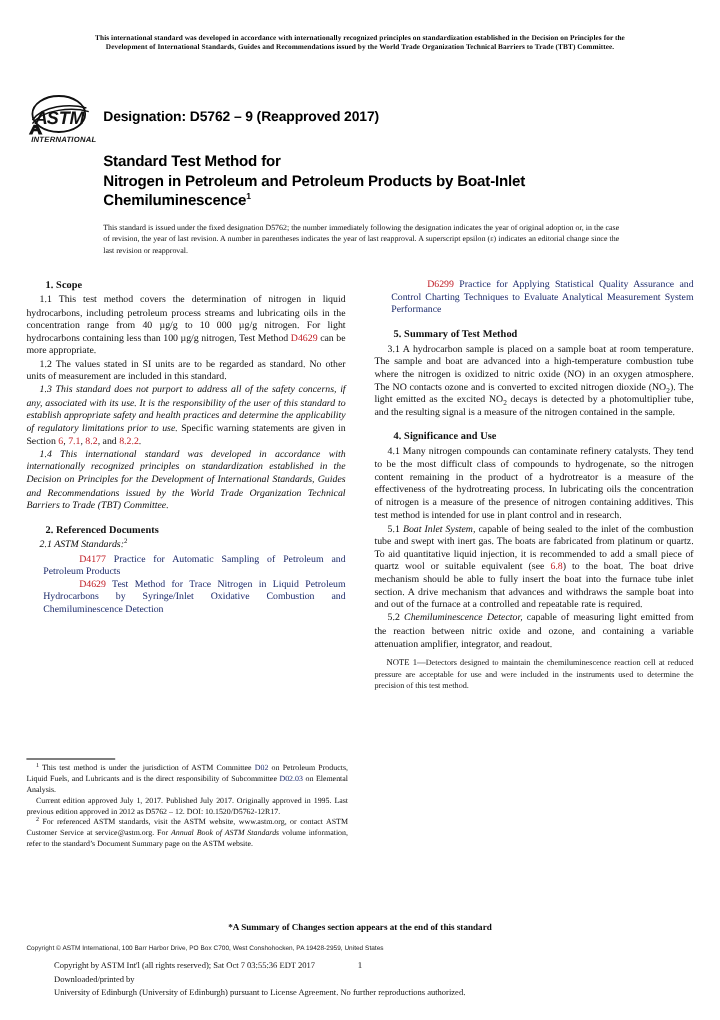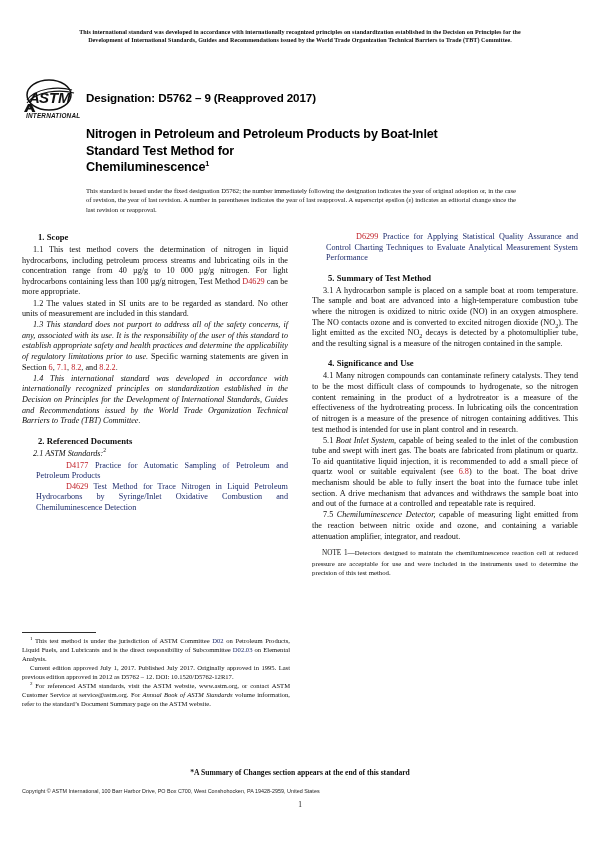--- a/index.html
+++ b/index.html
@@ -258,22 +258,22 @@
           <path d="M9 22 C 18 10, 40 8, 54 12"></path>
           <path d="M9 25 C 18 13, 42 11, 56 15"></path>
         </g>
         <text x="8" y="40" font-family="Liberation Sans, sans-serif" font-size="6.4" font-weight="bold" font-style="italic" fill="#111" letter-spacing="0.2">INTERNATIONAL</text>
       </svg>
     </div>
     <div class="designation-text">Designation: D5762 – 9 (Reapproved 2017)</div>
   </div>
 
   <div class="title-block">
+    <div class="title-line">Standard Test Method for</div>
     <div class="title-line">Nitrogen in Petroleum and Petroleum Products by Boat-Inlet</div>
-    <div class="title-line">Standard Test Method for</div>
     <div class="title-line"><span>Chemiluminescence</span><sup>1</sup></div>
   </div>
 
   <div class="issue-note">This standard is issued under the fixed designation D5762; the number immediately following the designation indicates the year of original adoption or, in the case of revision, the year of last revision. A number in parentheses indicates the year of last reapproval. A superscript epsilon (ε) indicates an editorial change since the last revision or reapproval.</div>
 
   <div class="columns">
 
     <div class="col col-left">
 
       <h2 class="sec">1. Scope</h2>
@@ -305,34 +305,39 @@
 
       <p class="para"><span>3.1 A hydrocarbon sample is placed on a sample boat at room temperature. The sample and boat are advanced into a high-temperature combustion tube where the nitrogen is oxidized to nitric oxide (NO) in an oxygen atmosphere. The NO contacts ozone and is converted to excited nitrogen dioxide (NO</span><sub class="chem">2</sub><span>). The light emitted as the excited NO</span><sub class="chem">2</sub><span> decays is detected by a photomultiplier tube, and the resulting signal is a measure of the nitrogen contained in the sample.</span></p>
 
       <h2 class="sec spaced">4. Significance and Use</h2>
 
       <p class="para">4.1 Many nitrogen compounds can contaminate refinery catalysts. They tend to be the most difficult class of compounds to hydrogenate, so the nitrogen content remaining in the product of a hydrotreator is a measure of the effectiveness of the hydrotreating process. In lubricating oils the concentration of nitrogen is a measure of the presence of nitrogen containing additives. This test method is intended for use in plant control and in research.</p>
 
 
       <p class="para"><span>5.1 </span><em>Boat Inlet System,</em><span> capable of being sealed to the inlet of the combustion tube and swept with inert gas. The boats are fabricated from platinum or quartz. To aid quantitative liquid injection, it is recommended to add a small piece of quartz wool or suitable equivalent (see </span><span class="link-red">6.8</span><span>) to the boat. The boat drive mechanism should be able to fully insert the boat into the furnace tube inlet section. A drive mechanism that advances and withdraws the sample boat into and out of the furnace at a controlled and repeatable rate is required.</span></p>
 
-      <p class="para"><span>7.5 </span><em>Chemiluminescence Detector,</em><span> capable of measuring light emitted from the reaction between nitric oxide and ozone, and containing a variable attenuation amplifier, integrator, and readout.</span></p>
+      <p class="para"><span>5.2 </span><em>Chemiluminescence Detector,</em><span> capable of measuring light emitted from the reaction between nitric oxide and ozone, and containing a variable attenuation amplifier, integrator, and readout.</span></p>
 
       <p class="note-block"><span class="note-lead">NOTE 1—</span><span>Detectors designed to maintain the chemiluminescence reaction cell at reduced pressure are acceptable for use and were included in the instruments used to determine the precision of this test method.</span></p>
 
     </div>
   </div>
 
   <div class="footnotes">
     <div class="fn-rule"></div>
 
     <p class="fn"><sup>1</sup><span> This test method is under the jurisdiction of ASTM Committee </span><span class="link-blue">D02</span><span> on Petroleum Products, Liquid Fuels, and Lubricants and is the direct responsibility of Subcommittee </span><span class="link-blue">D02.03</span><span> on Elemental Analysis.</span></p>
 
     <p class="fn">Current edition approved July 1, 2017. Published July 2017. Originally approved in 1995. Last previous edition approved in 2012 as D5762 – 12. DOI: 10.1520/D5762-12R17.</p>
 
     <p class="fn"><sup>2</sup><span> For referenced ASTM standards, visit the ASTM website, www.astm.org, or contact ASTM Customer Service at service@astm.org. For </span><em>Annual Book of ASTM Standards</em><span> volume information, refer to the standard’s Document Summary page on the ASTM website.</span></p>
   </div>
 
   <div class="summary-line">*A Summary of Changes section appears at the end of this standard</div>
   <div class="copyright-line">Copyright © ASTM International, 100 Barr Harbor Drive, PO Box C700, West Conshohocken, PA 19428-2959, United States</div>
   <div class="page-number">1</div>
+  <div class="dl-block">
+    <div>Copyright by ASTM Int'l (all rights reserved); Sat Oct  7 03:55:36 EDT 2017</div>
+    <div>Downloaded/printed by</div>
+    <div>University of Edinburgh (University of Edinburgh) pursuant to License Agreement. No further reproductions authorized.</div>
+  </div>
 
 </div>
 
 </body></html>

